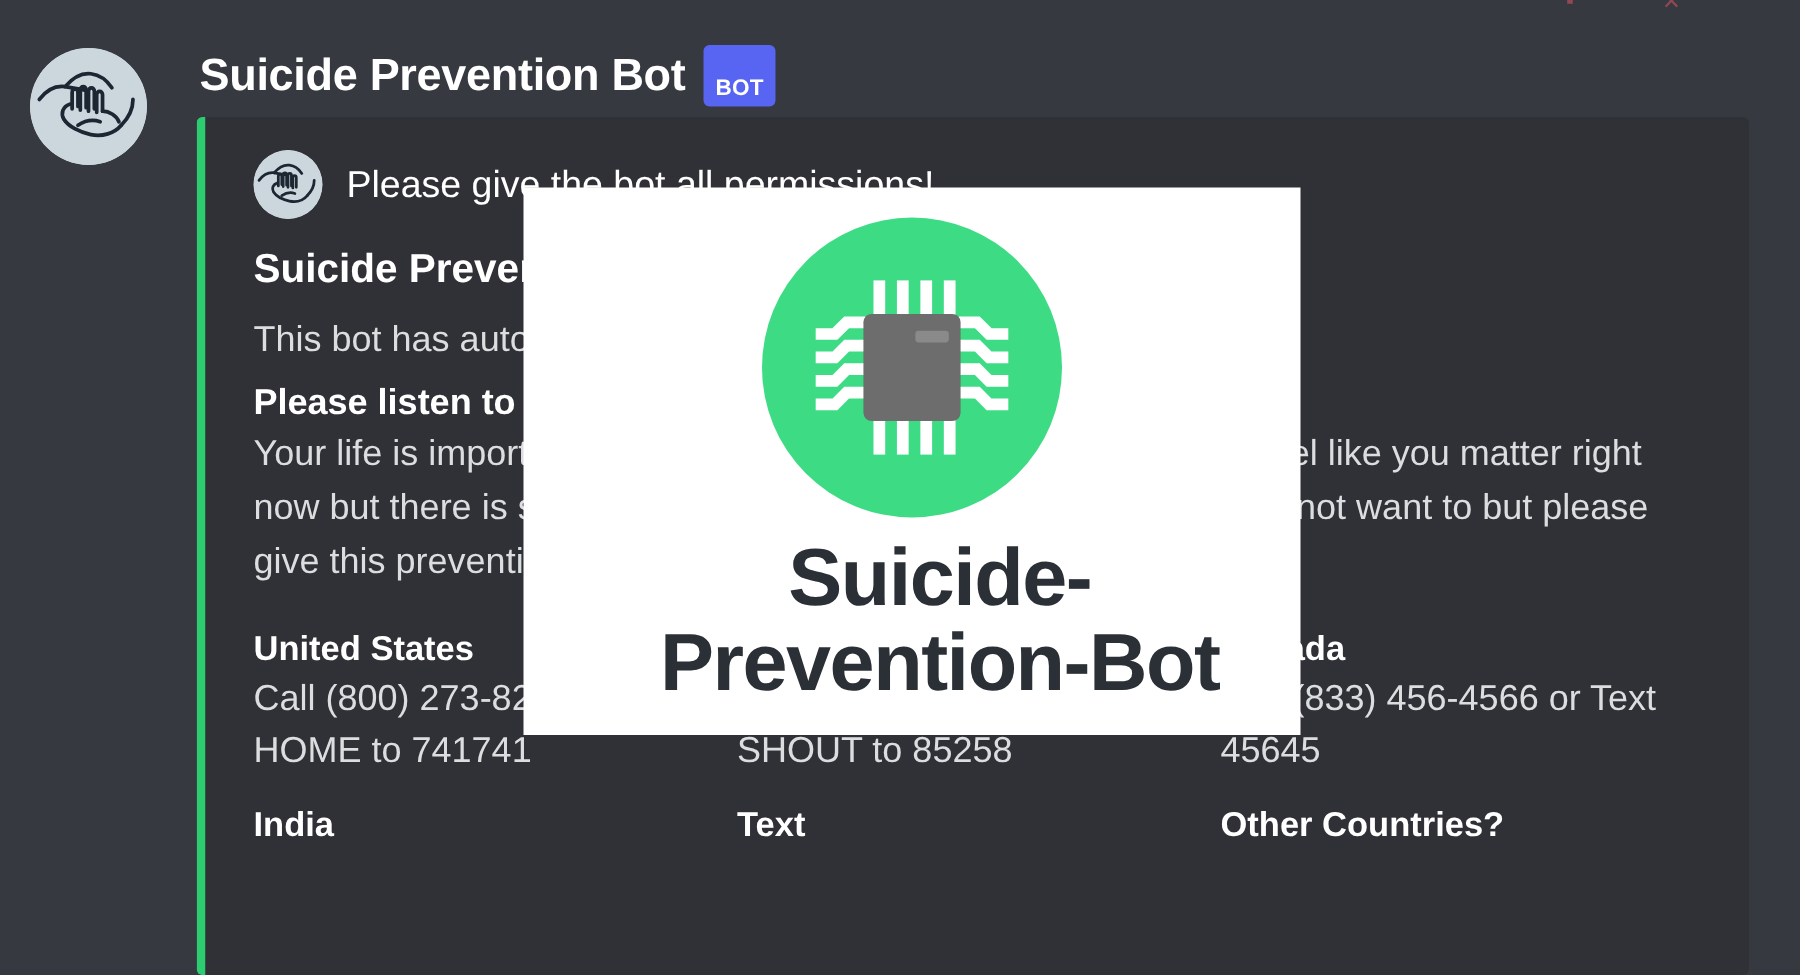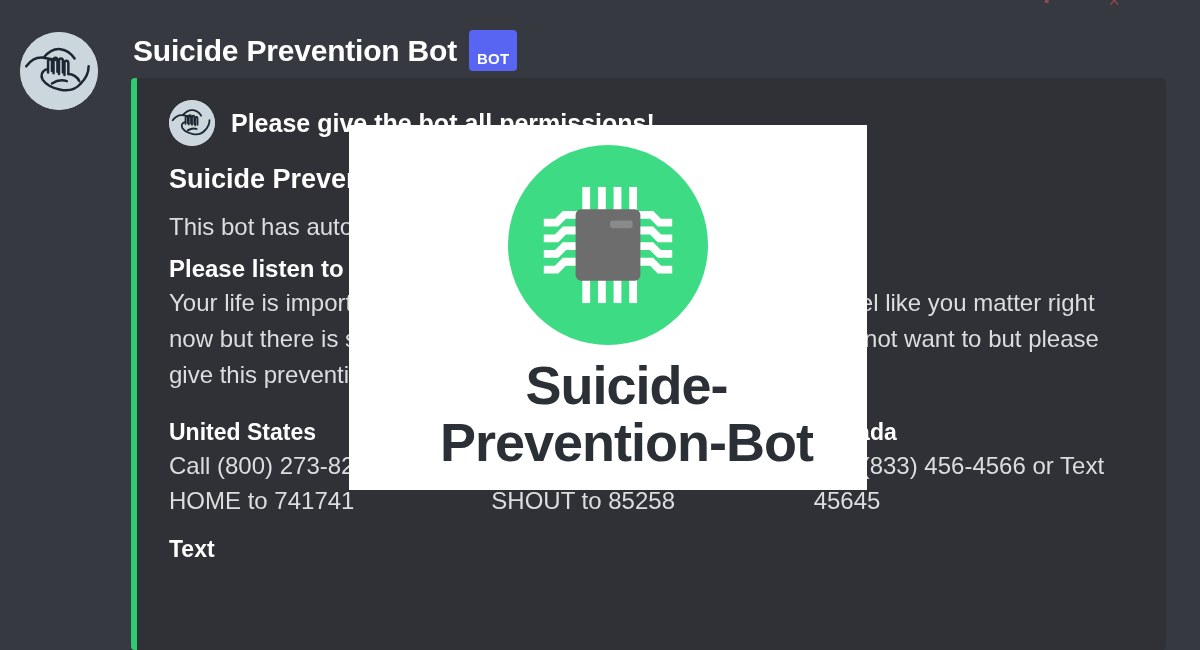--- a/index.html
+++ b/index.html
@@ -107,21 +107,21 @@
     width: 46px;
     height: 46px;
     border-radius: 50%;
     background: #ccd6dd;
     overflow: hidden;
     flex: 0 0 auto;
   }
   .embed-author-name {
     color: #ffffff;
     font-size: 25px;
-    font-weight: 700;
+    font-weight: 400;
     white-space: nowrap;
     text-align: center;
   }
 
   .embed-title {
     color: #ffffff;
     font-size: 27px;
     font-weight: 700;
     margin: 8px 0 14px 0;
     white-space: nowrap;
@@ -287,21 +287,29 @@
       </div>
       <div>
         <div class="field-name">United Kingdom</div>
         <div class="field-value">Call 116-123 or Text SHOUT to 85258</div>
       </div>
       <div>
         <div class="field-name">Canada</div>
         <div class="field-value">Call (833) 456-4566 or Text 45645</div>
       </div>
       <div>
+        <div class="field-name">India</div>
+        <div class="field-value"></div>
+      </div>
+      <div>
         <div class="field-name">Text</div>
+        <div class="field-value"></div>
+      </div>
+      <div>
+        <div class="field-name">Other Countries?</div>
         <div class="field-value"></div>
       </div>
     </div>
 
   </div>
 </div>
 
 <div class="overlay-card">
 
   <div class="chip-circle">

